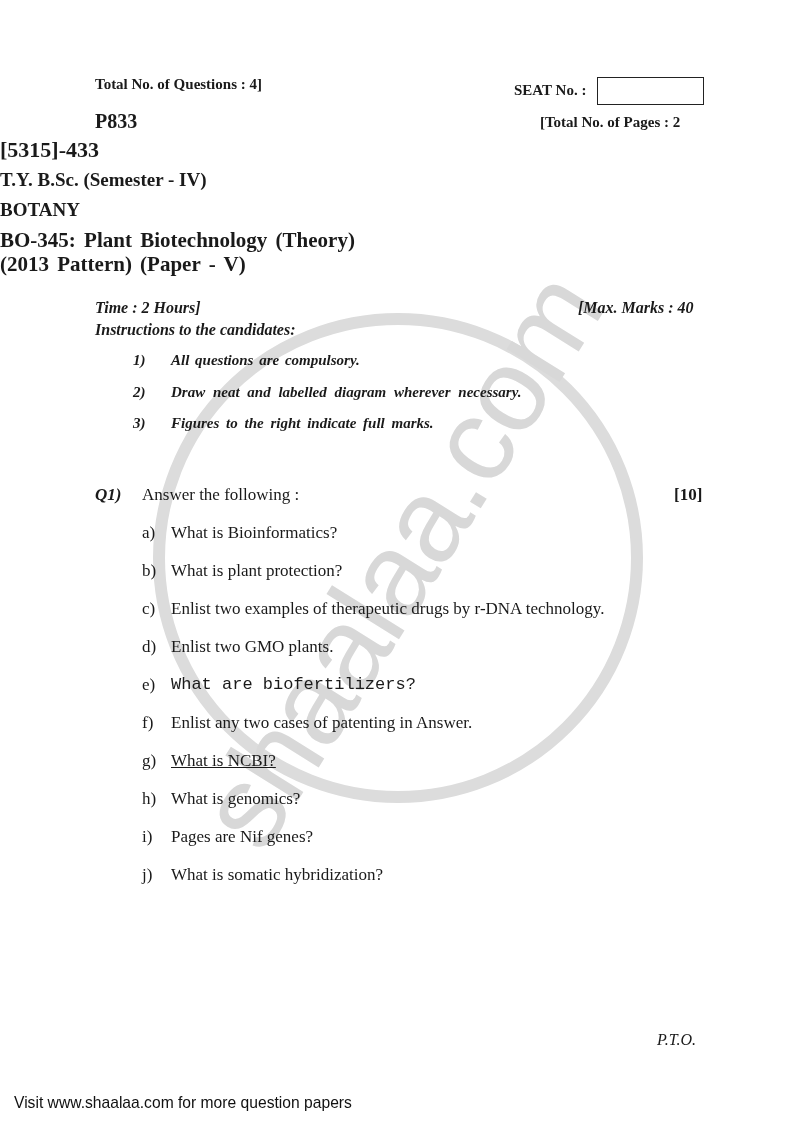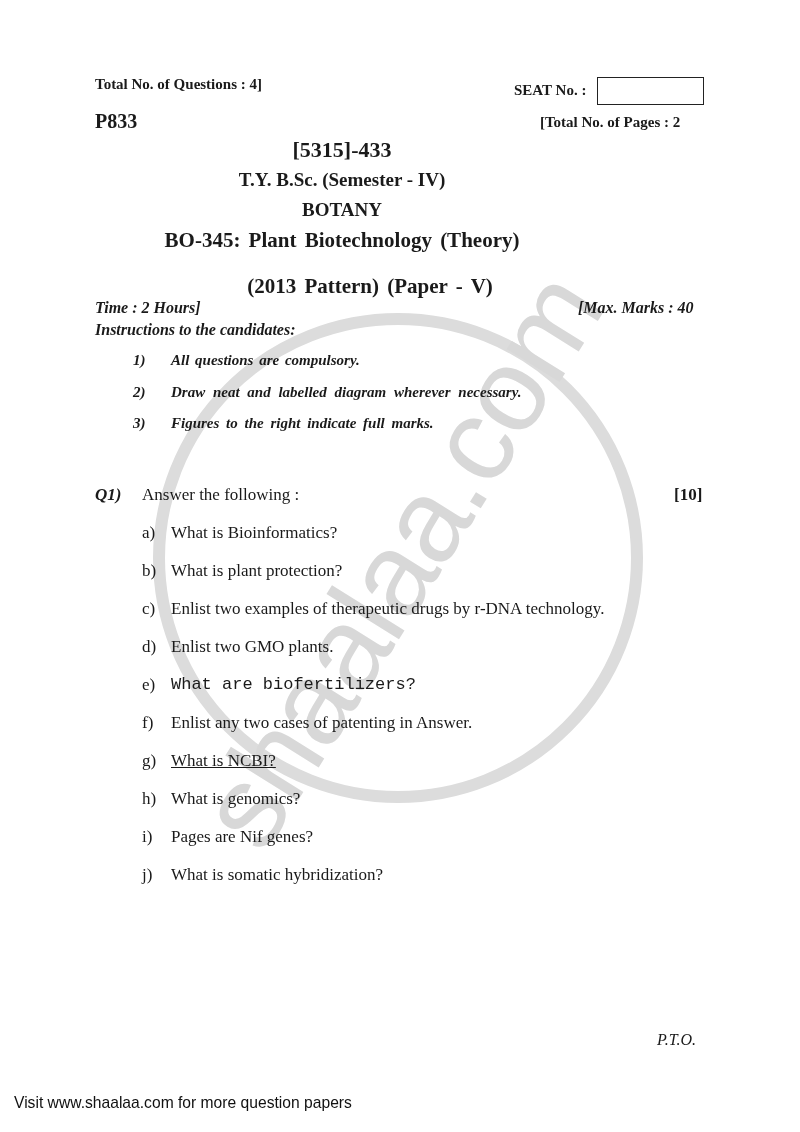--- a/index.html
+++ b/index.html
@@ -3,21 +3,21 @@
 <meta charset="utf-8">
 <style>
   html, body { margin:0; padding:0; background:#ffffff; }
   body { width:800px; height:1132px; position:relative; overflow:hidden; color:#1a1a1a; font-family:"Liberation Serif", serif; }
   .abs { position:absolute; white-space:nowrap; }
   .b { font-weight:bold; }
   .i { font-style:italic; }
   .watermark { position:absolute; left:153px; top:313px; width:490px; height:490px; border:12px solid #dcdcdc; border-radius:50%; box-sizing:border-box; z-index:0; }
   .wm-text { position:absolute; left:400px; top:560px; transform:translate(-50%,-50%) rotate(-58deg); font-family:"Liberation Sans", sans-serif; font-size:118px; color:#d8d8d8; z-index:0; letter-spacing:-2px; }
   .content { position:relative; z-index:1; }
-  .center { position:absolute; left:0; width:684px; text-align:center; }
+  .center { position:absolute; left:0; width:684px; }
   .seatbox { position:absolute; left:597px; top:77px; width:107px; height:28px; border:1.5px solid #222; box-sizing:border-box; }
   .q-label { position:absolute; left:142px; font-size:17px; }
   .q-text { position:absolute; left:171px; font-size:17px; }
   .footer { position:absolute; left:14px; top:1093px; font-family:"Liberation Sans", sans-serif; font-size:17px; color:#111; transform:scaleX(0.92); transform-origin:left; }
 </style>
 </head>
 <body>
 
 <div class="watermark"></div>
 <div class="wm-text">shaalaa.com</div>
@@ -27,21 +27,21 @@
   <div class="abs b" style="left:95px; top:76px; font-size:15px;">Total No. of Questions : 4]</div>
   <div class="abs b" style="left:514px; top:82px; font-size:15px;">SEAT No. :</div>
   <div class="seatbox"><span></span></div>
   <div class="abs b" style="left:95px; top:110px; font-size:20px;">P833</div>
   <div class="abs b" style="left:540px; top:114px; font-size:15px;">[Total No. of Pages : 2</div>
 
   <div class="center b" style="top:137px; font-size:22px;">[5315]-433</div>
   <div class="center b" style="top:169px; font-size:19px;">T.Y. B.Sc. (Semester - IV)</div>
   <div class="center b" style="top:199px; font-size:19px;">BOTANY</div>
   <div class="center b" style="top:228px; font-size:21px; word-spacing:3px;">BO-345: Plant Biotechnology (Theory)</div>
-  <div class="center b" style="top:274px; font-size:21px; word-spacing:3px;margin-left:28px;">(2013 Pattern) (Paper - V)</div>
+  <div class="center b" style="top:252px; font-size:21px; word-spacing:3px;">(2013 Pattern) (Paper - V)</div>
 
   <div class="abs b i" style="left:95px; top:299px; font-size:16px;">Time : 2 Hours]</div>
   <div class="abs b i" style="left:578px; top:299px; font-size:16px;">[Max. Marks : 40</div>
 
   <div class="abs b i" style="left:95px; top:321px; font-size:16px;">Instructions to the candidates:</div>
 
   <div class="abs b i" style="left:133px; top:352px; font-size:15px;">1)</div>
   <div class="abs b i" style="left:171px; top:352px; font-size:15px; word-spacing:2px;">All questions are compulsory.</div>
 
   <div class="abs b i" style="left:133px; top:384px; font-size:15px;">2)</div>

